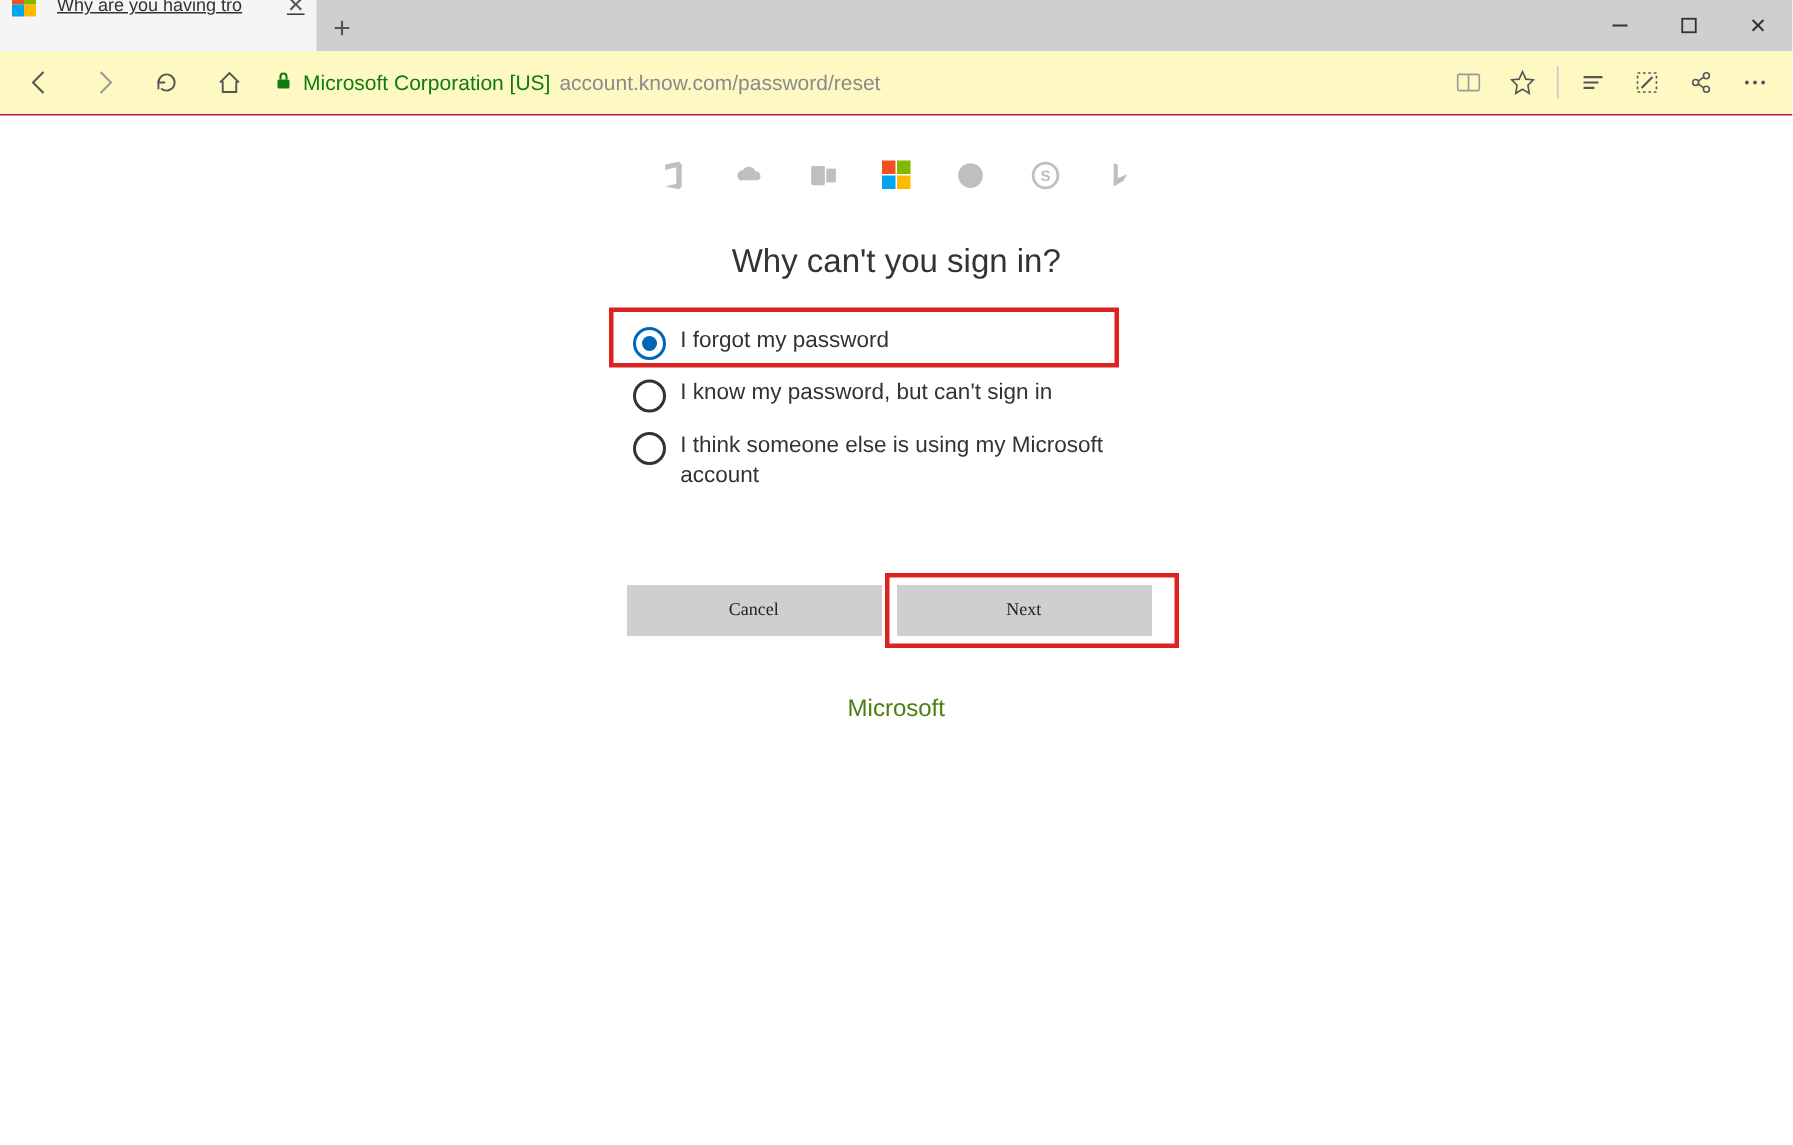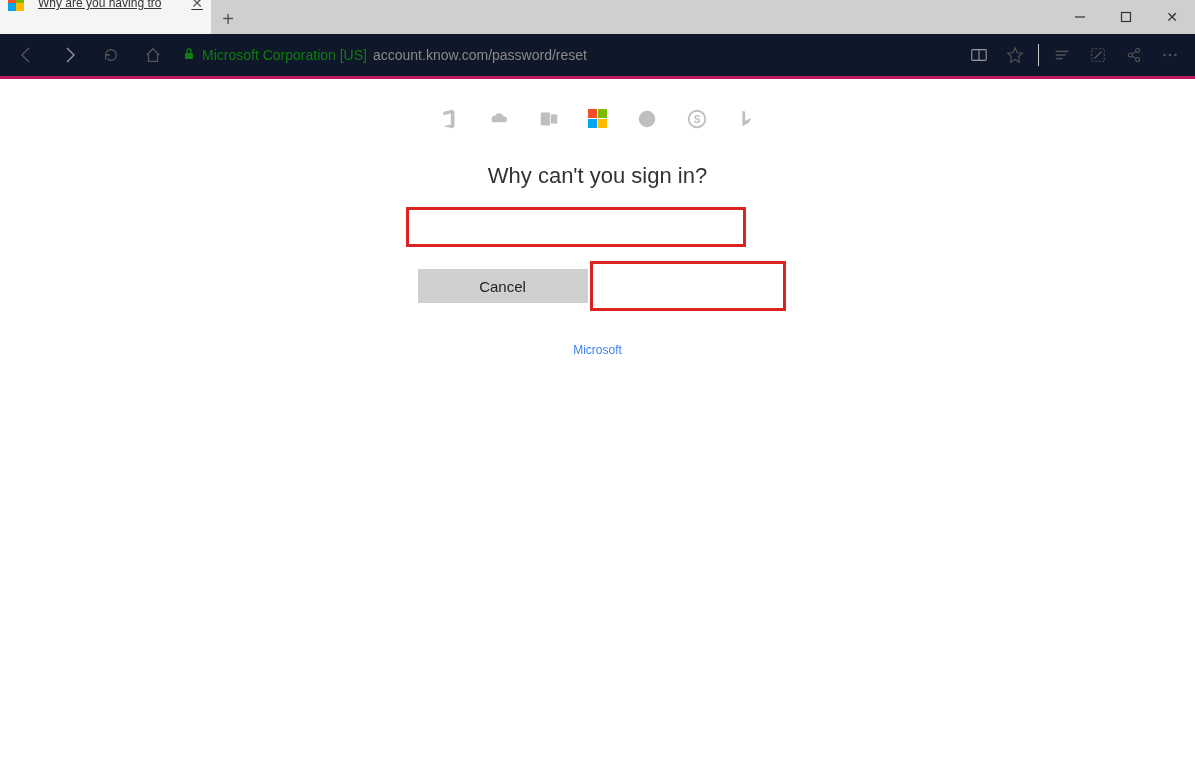--- a/index.html
+++ b/index.html
@@ -53,22 +53,22 @@
     display: flex;
     height: 34px;
   }
   .wincontrols div {
     width: 46px;
     display:flex; align-items:center; justify-content:center;
     font-size: 14px; color:#333;
   }
   .toolbar {
     height: 42px;
-    background: #0f172a;
-    border-bottom: 3px solid #be185d;
+    background: #fef9c3;
+    border-bottom: 1px solid #be185d;
     display:flex;
     align-items:center;
     padding: 0 8px;
     gap: 4px;
   }
   .tbtn {
     width: 38px; height: 38px;
     display:flex; align-items:center; justify-content:center;
     color:#555;
   }
@@ -151,34 +151,34 @@
   .button-row {
     margin-top: 56px;
     display:flex;
     gap: 10px;
     position:relative;
   }
   .btn {
     width: 170px; height: 34px;
     background:#cfcfcf;
     border:none;
-    font-size:15px;
+    font-size:12px;
     color:#222;
-    display:flex; align-items:center; justify-content:center;
+    display:flex; align-items:center; justify-content:center;font-family:Liberation Serif, serif;
   }
   .hl-next {
     position:absolute;
     box-sizing:border-box;
     pointer-events:none;
   }
 
   .footer-ms {
     margin-top: 40px;
-    font-size: 12px;
-    color:#3b82f6;
+    font-size: 16px;
+    color:#4d7c0f;
   }
 
   .form-wrap { position:relative; width:360px; }
 </style>
 </head>
 <body>
 
 <div class="tabstrip">
   <div class="tab">
     <span class="favicon">
@@ -322,23 +322,38 @@
     <span class="svc">
         <svg viewBox="0 0 24 24">
           <path d="M7 3 L10 4 V14 L17 11 L14 16 L7 20 Z"></path>
         </svg>
       </span>
   </div>
 
   <h1 class="heading">Why can't you sign in?</h1>
 
   <div class="form-wrap">
+    <div class="form-area">
+      <div class="radio-row">
+        <span class="radio checked"></span>
+        <span class="radio-label">I forgot my password</span>
+      </div>
+      <div class="radio-row">
+        <span class="radio"></span>
+        <span class="radio-label">I know my password, but can't sign in</span>
+      </div>
+      <div class="radio-row">
+        <span class="radio"></span>
+        <span class="radio-label">I think someone else is using my Microsoft account</span>
+      </div>
+    </div>
 
     <div class="hl-red hl-opt1" style="left:-12px; top:-6px; width:340px; height:40px;"></div>
 
     <div class="button-row">
       <button class="btn">Cancel</button>
+      <button class="btn">Next</button>
       <div class="hl-red hl-next" style="left:172px; top:-8px; width:196px; height:50px;"></div>
     </div>
   </div>
 
   <div class="footer-ms">Microsoft</div>
 </div>
 
 </body></html>

